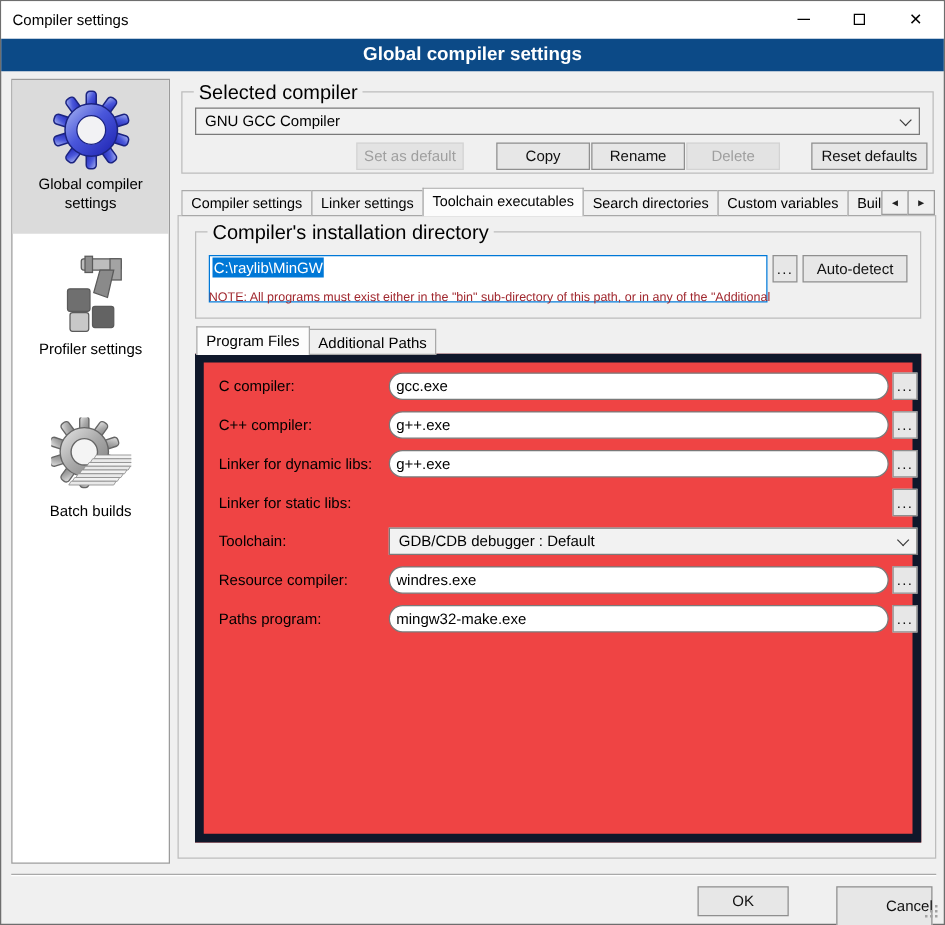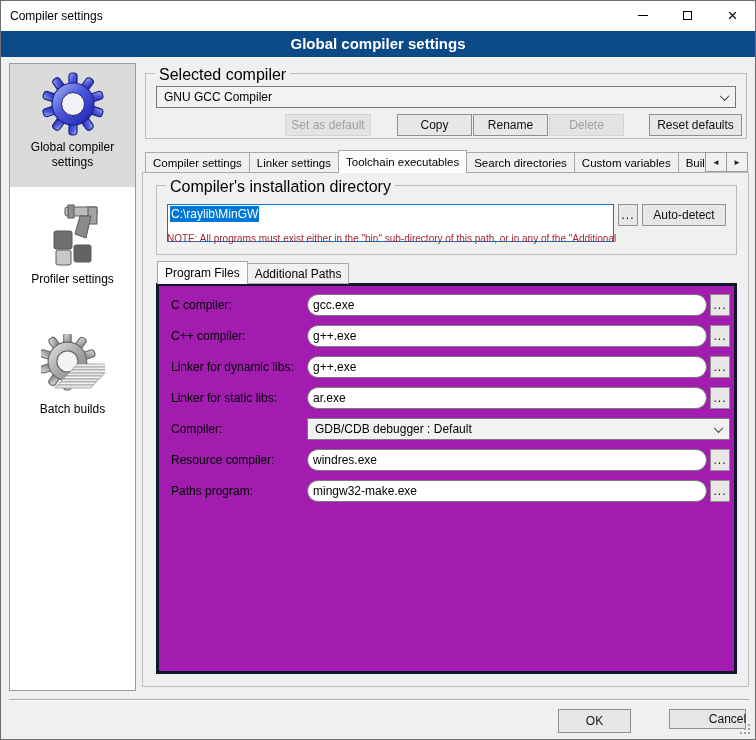--- a/index.html
+++ b/index.html
@@ -65,32 +65,32 @@
   .dir-row { position:absolute; left:10px; top:18px; right:10px; height:22px; display:flex; gap:4px; }
   .pathbox { flex:1 1 auto; border:1px solid #0078D7; background:#FFF; height:38px; font-size:12px; padding:2px 2px; overflow:hidden; white-space:nowrap; }
   .pathbox .sel { background:#0078D7; color:#FFF; padding:1px 1px; }
   .browse-sm { position:relative; flex:0 0 20px; width:20px; letter-spacing:1px; }
   .autodetect { position:relative; flex:0 0 84px; }
   .note-line { position:absolute; left:10px; top:47px; right:3px; font-size:10px; color:#A0282F; white-space:nowrap; overflow:hidden; }
 
   .tabs-sub { left:14px; top:88px; height:23px; }
   .tab.sub { font-size:12px; }
 
-  .inner-page { position:absolute; left:13px; top:110px; width:581px; height:391px; background:#a21caf; border:3px solid #0f172a; }
+  .inner-page { position:absolute; left:13px; top:110px; width:581px; height:391px; background:#ef4444; border:7px solid #0f172a; }
   .rows { position:absolute; left:12px; top:8px; width:559px; }
   .frow { position:relative; height:22px; margin-bottom:9px; }
   .flabel { position:absolute; left:0; top:4px; font-size:12px; color:#000; white-space:nowrap; }
   .ffield { position:absolute; left:136px; top:0; width:400px;border-radius:11px; }
   .fbrowse { right:0; top:0; width:20px; letter-spacing:1px; }
   .fcombo { position:absolute; left:136px; top:0; right:0; }
 
   
   .separator { position:absolute; left:8px; top:698px; width:740px; height:1px; background:#A9A9A9; box-shadow:0 1px 0 #FFFFFF; }
   .btn-ok { left:557px; top:708px; width:73px; height:24px; }
-  .btn-cancel { left:668px; top:708px; width:77px; height:20px;padding-left:40px; }
+  .btn-cancel { left:668px; top:708px; width:77px; height:32px;padding-left:40px; }
   .grip { position:absolute; right:13px; bottom:5px; width:2px; height:2px; background:#A3A3A3;
           box-shadow:4px 0 0 #A3A3A3, 8px 0 0 #A3A3A3, 4px -4px 0 #A3A3A3, 8px -4px 0 #A3A3A3, 8px -8px 0 #A3A3A3; }
 </style>
 </head>
 <body>
 
 <div class="window">
 
   <div class="titlebar">
     <span class="title-text">Compiler settings</span>
@@ -277,28 +277,27 @@
         <div class="frow">
           <span class="flabel">Linker for dynamic libs:</span>
           <input class="tinput ffield" readonly="" value="g++.exe" style="">
           <div class="btn fbrowse">
               <span>...</span>
             </div>
         </div>
 
         <div class="frow">
           <span class="flabel">Linker for static libs:</span>
-          <input class="tinput ffield" readonly="" value="ar.exe" style="">
-          <div class="btn fbrowse">
-              <span>...</span>
-            </div>
-        </div>
-
-        <div class="frow">
-          <span class="flabel">Compiler:</span>
+          <div class="btn fbrowse">
+              <span>...</span>
+            </div>
+        </div>
+
+        <div class="frow">
+          <span class="flabel">Toolchain:</span>
           <div class="combo fcombo">
             <span>GDB/CDB debugger : Default</span>
             <span class="chev"></span>
           </div>
         </div>
 
         <div class="frow">
           <span class="flabel">Resource compiler:</span>
           <input class="tinput ffield" readonly="" value="windres.exe" style="">
           <div class="btn fbrowse">

